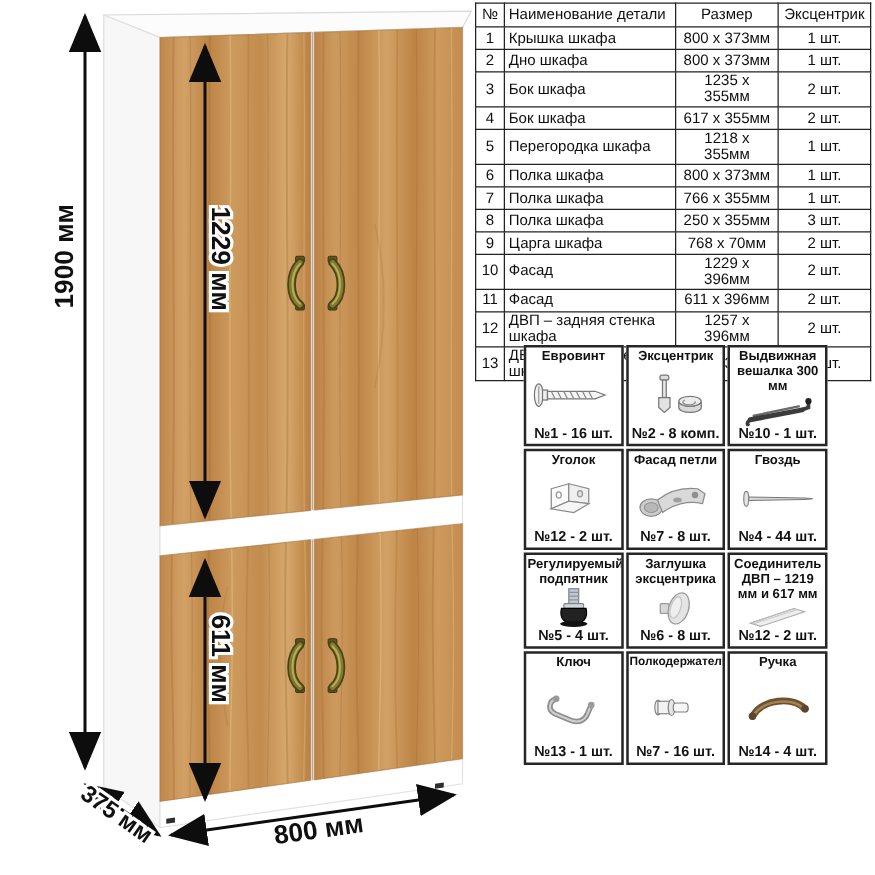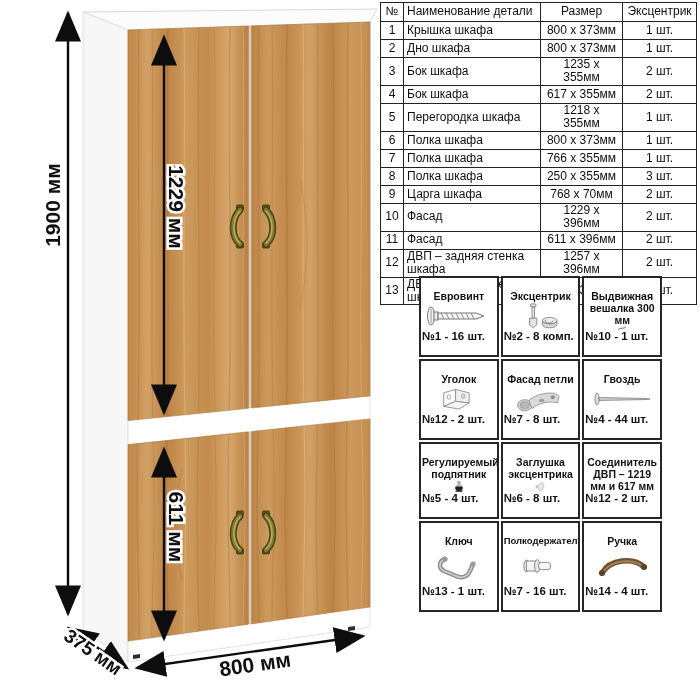--- a/index.html
+++ b/index.html
@@ -13,21 +13,21 @@
   .parts-table th,.parts-table td{border:1.4px solid #222;padding:0 3px;
        height:17px;line-height:1.12;overflow:hidden;}
   .parts-table th{font-weight:normal;text-align:center;height:18px;}
   .parts-table th.h-name{text-align:left;}
   .parts-table td.c-num,.parts-table td.c-size,.parts-table td.c-qty{text-align:center;}
   .parts-table td.c-name{text-align:left;}
   
   .hw{position:absolute;left:419px;top:276px;width:243px;display:grid;
       grid-template-columns:1fr 1fr 1fr;grid-template-rows:81px 81px 77px 91px 56px;gap:2px;}
   .hw-cell{border:2px solid #262626;background:#fff;display:flex;flex-direction:column;
-      justify-content:space-between;padding:13px 1px;overflow:hidden;}
+      align-items:center;justify-content:space-between;padding:2px 1px;overflow:hidden;}
   .hw-empty{border:none;}
   .hw-name{font-weight:bold;font-size:10.5px;text-align:center;line-height:1.12;width:100%;}
   .hw-name.sm{font-size:9.5px;}
   .hw-qty{font-weight:bold;font-size:11.5px;white-space:nowrap;}
   .hw-icon{flex:1;display:flex;align-items:center;justify-content:center;width:100%;min-height:0;}
   .hw-icon svg{max-height:100%;}
   
   .dim{font-weight:bold;fill:#101010;stroke:#fff;stroke-width:5px;paint-order:stroke;
        font-family:"Liberation Sans",sans-serif;}
 </style>

